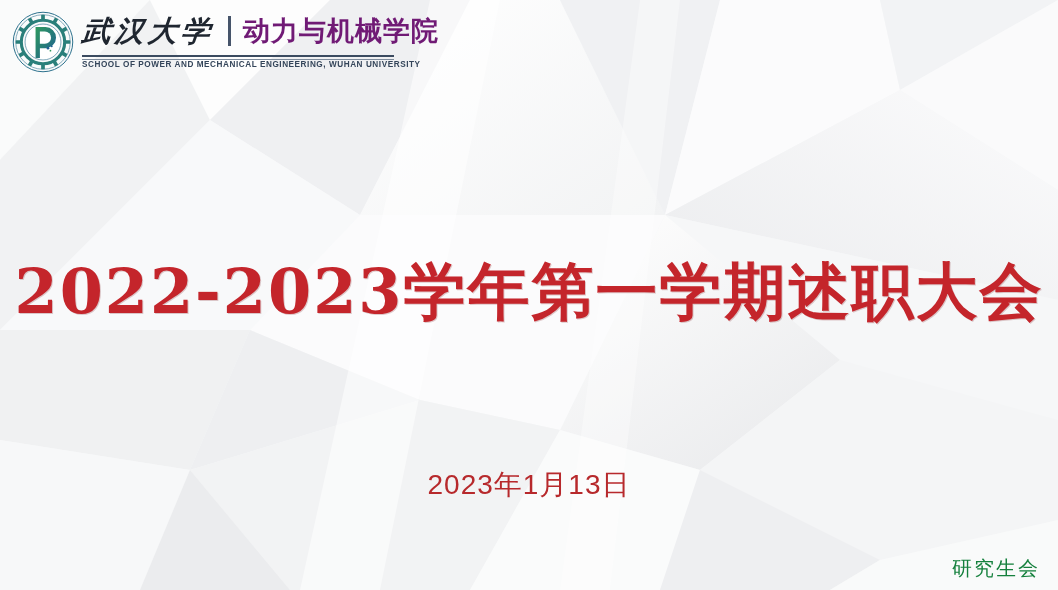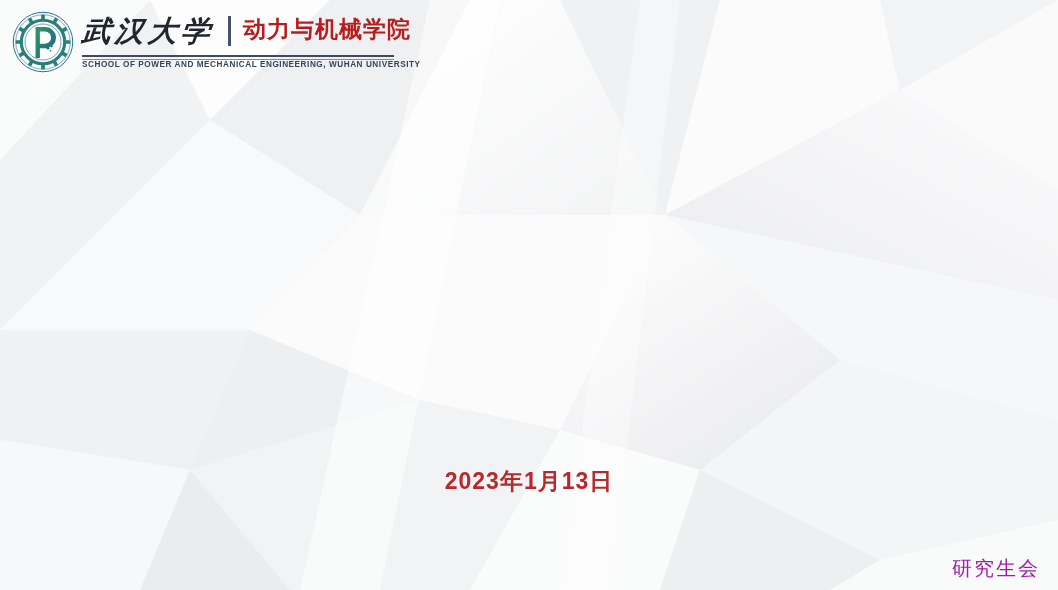--- a/index.html
+++ b/index.html
@@ -65,25 +65,25 @@
     transform: skewX(-6deg);
   }
   .divider-bar {
     width: 3px;
     height: 30px;
     background: #46546a;
     margin: 0 12px 0 14px;
     flex: 0 0 3px;
   }
   .cn-college {
-    font-family: Liberation Mono, monospace;
-    font-size: 23px;
+    font-family: Liberation Sans, sans-serif;
+    font-size: 27px;
     font-weight: 700;
     letter-spacing: 1px;
-    color: #b91c1c;
+    color: #701a75;
     line-height: 1;
     white-space: nowrap;
   }
   .rule-wrap {
     margin-top: 1px;
     width: 312px;
   }
   .rule-thick {
     height: 2px;
     background: #3b4b60;
@@ -122,35 +122,35 @@
   }
 
   
   .event-date {
     position: absolute;
     left: 0;
     right: 0;
     top: 466px;
     text-align: center;
     font-family: "Liberation Sans", "DejaVu Sans", sans-serif;
-    font-size: 23px;
-    font-weight: 700;
+    font-size: 28px;
+    font-weight: 400;
     color: #b7292c;
     letter-spacing: 1px;
     white-space: nowrap;
   }
 
   
   .corner-credit {
     position: absolute;
     right: 18px;
     bottom: 8px;
     font-family: "DejaVu Serif", "Liberation Serif", serif;
     font-size: 20px;
-    color: #a21caf;
+    color: #15803d;
     letter-spacing: 2px;
     white-space: nowrap;
   }
 </style>
 </head>
 <body>
 
 <div id="slide">
 
   <svg id="bg-poly" viewBox="0 0 1058 590" preserveAspectRatio="none">
@@ -248,18 +248,19 @@
         <span class="cn-college">动力与机械学院</span>
       </div>
       <div class="rule-wrap">
         <div class="rule-thick"></div>
         <div class="rule-thin"></div>
       </div>
       <div class="en-subtitle">SCHOOL OF POWER AND MECHANICAL ENGINEERING,  WUHAN UNIVERSITY</div>
     </div>
   </div>
 
+  <div class="main-title">2022-2023学年第一学期述职大会</div>
 
   <div class="event-date">2023年1月13日</div>
 
   <div class="corner-credit">研究生会</div>
 
 </div>
 
 </body></html>

